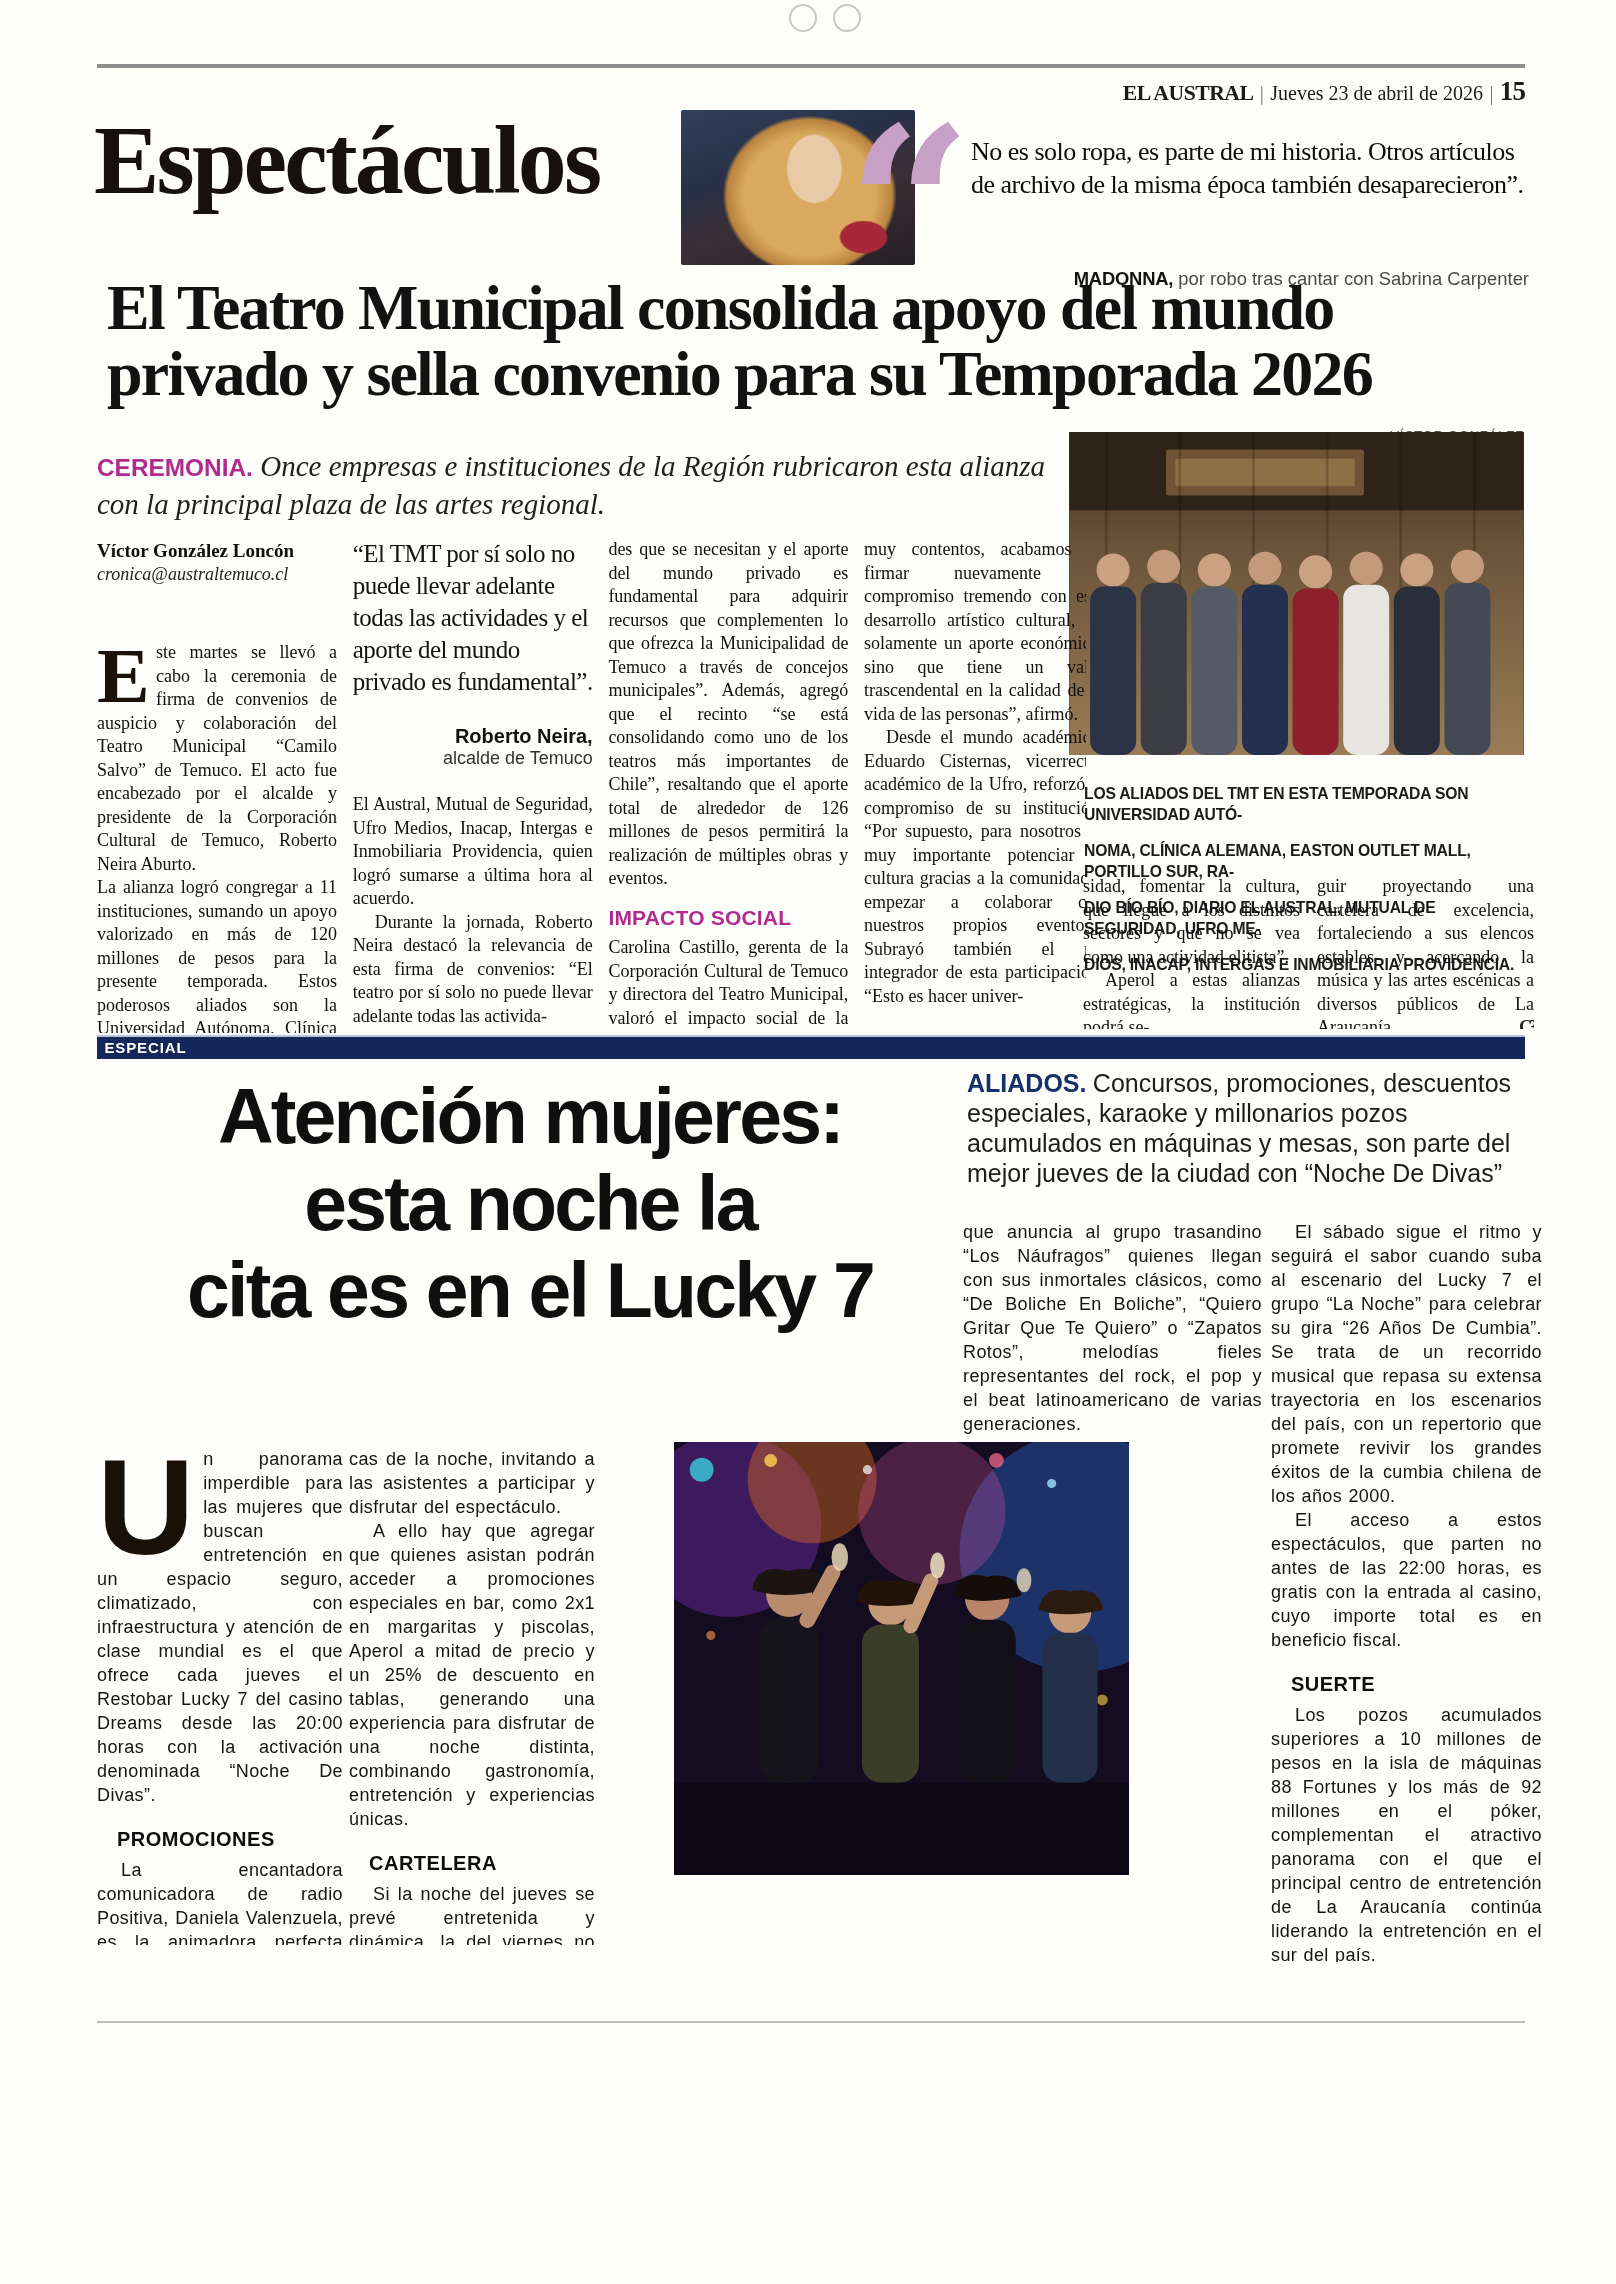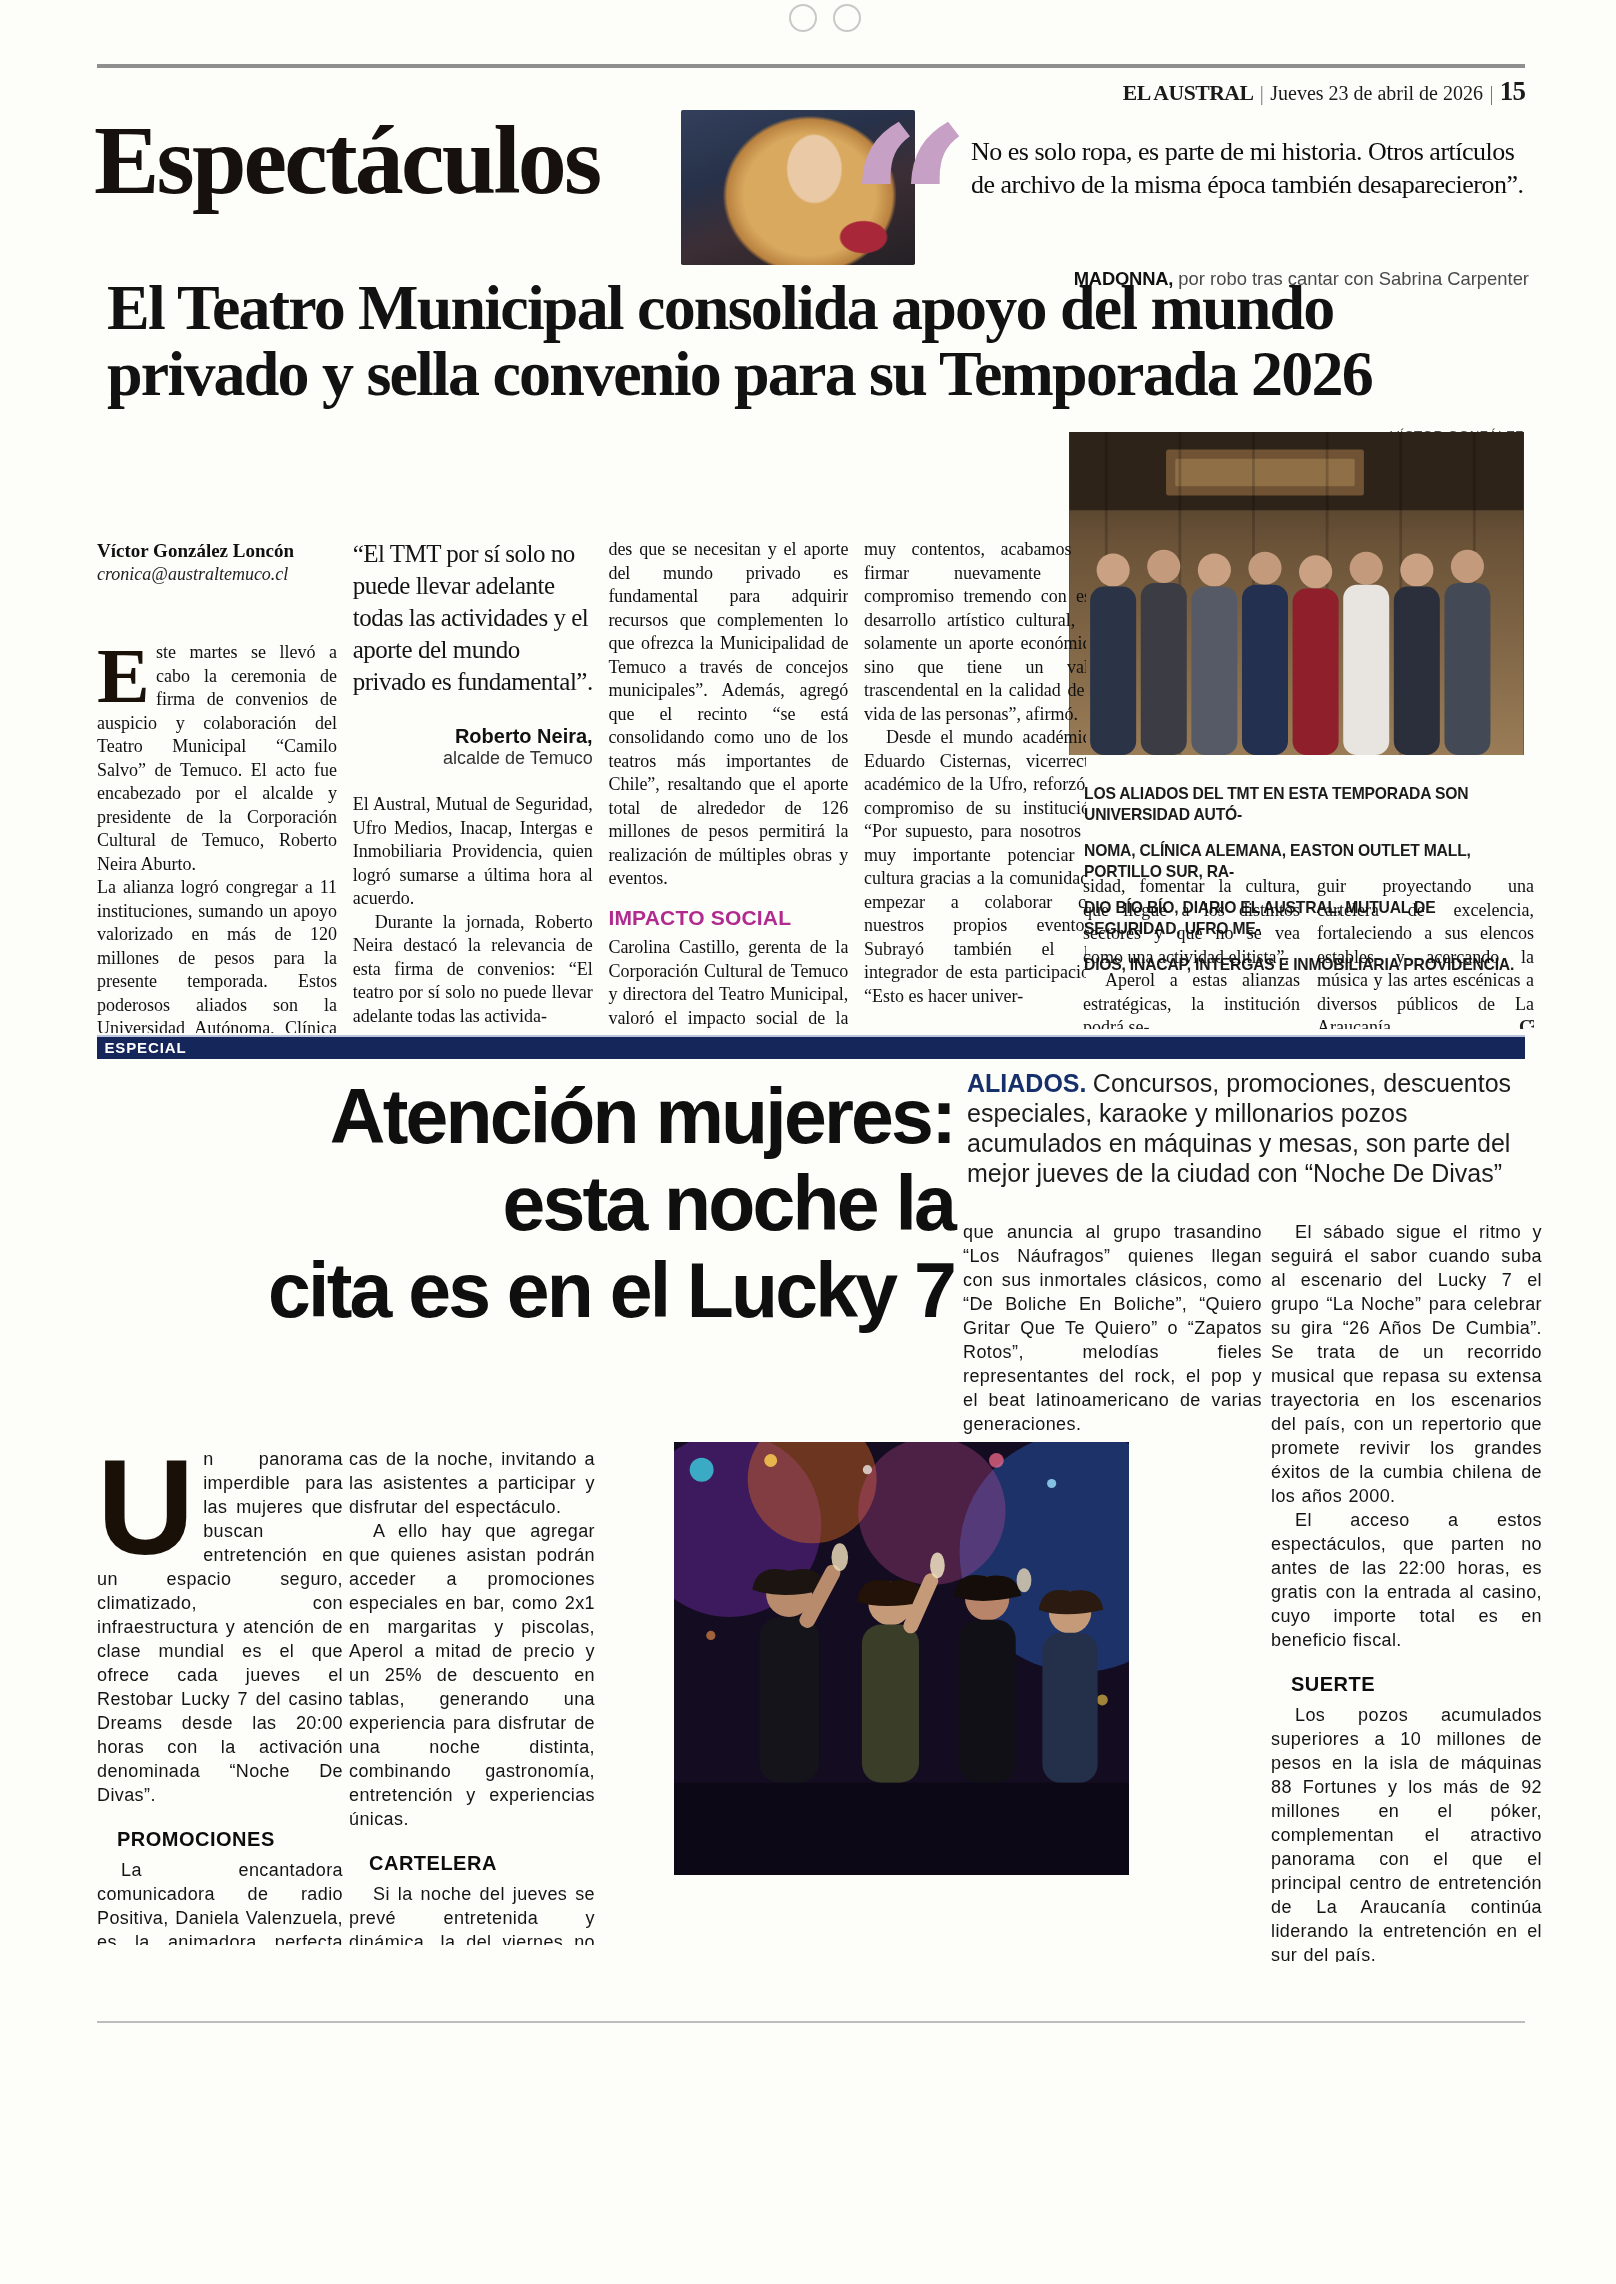--- a/index.html
+++ b/index.html
@@ -67,21 +67,21 @@
   .minicols{position:absolute;top:875px;height:154px;overflow:hidden;width:217px;}
   .endmark{font-weight:700;letter-spacing:-3.7px;font-size:18.4px;float:right;color:#222;}
 
   
   .especial{position:absolute;left:97px;top:1035px;width:1428px;height:24px;background:#15265b;
             border-top:2.8px solid #b9c5dc;box-sizing:border-box;
             font-family:"Liberation Sans",sans-serif;font-weight:700;font-size:15px;color:#fff;
             letter-spacing:0.9px;line-height:21px;padding-left:7.4px;}
 
   
-  .headline2{position:absolute;left:106px;top:1073px;width:848px;text-align:right;
+  .headline2{position:absolute;left:106px;top:1073px;width:848px;text-align:center;
              font-family:"Liberation Sans",sans-serif;font-weight:800;color:#0f0f0f;
              font-size:77px;letter-spacing:-2.8px;}
   .headline2 p{margin:0;line-height:87px;}
   .lead{position:absolute;left:967px;top:1068px;width:561px;
         font-family:"Liberation Sans",sans-serif;font-size:25px;line-height:30px;color:#1c1c1c;}
   .lead-kicker{font-weight:800;color:#16306b;padding-right:6.4px;}
 
   .sans-body{font-family:"Liberation Sans",sans-serif;font-size:18px;line-height:24px;
              text-align:justify;color:#141414;letter-spacing:0.4px;word-spacing:0.9px;}
   .sans-body p{margin:0;}
@@ -120,20 +120,23 @@
   <div class="qtext">No es solo ropa, es parte de mi historia. Otros artículos de archivo de la misma época también desaparecieron”.</div>
   <div class="qattr">
     <span class="who">MADONNA,</span><span> por robo tras cantar con Sabrina Carpenter</span>
   </div>
 
   <div class="headline1">
       <p>El Teatro Municipal consolida apoyo del mundo</p>
       <p>privado y sella convenio para su Temporada 2026</p>
     </div>
   <div class="photo-credit">VÍCTOR GONZÁLEZ</div>
+  <div class="deck">
+    <span class="kicker">CEREMONIA.</span><span>Once empresas e instituciones de la Región rubricaron esta alianza con la principal plaza de las artes regional.</span>
+  </div>
 
   <figure class="photo1" style="margin:0">
     <svg width="455" height="323" viewBox="0 0 987 702">
       <defs>
         <linearGradient id="wood" x1="0" y1="0" x2="0" y2="1">
           <stop offset="0" stop-color="#3a2d20"></stop>
             <stop offset="0.35" stop-color="#6b5338"></stop>
             <stop offset="1" stop-color="#9a7d57"></stop>
         </linearGradient>
       </defs>

